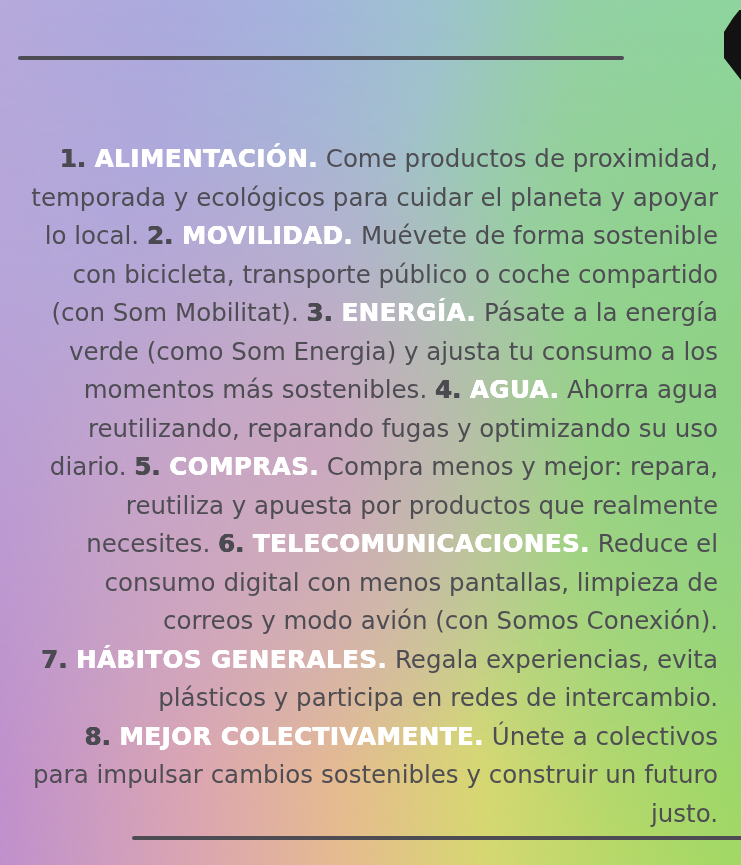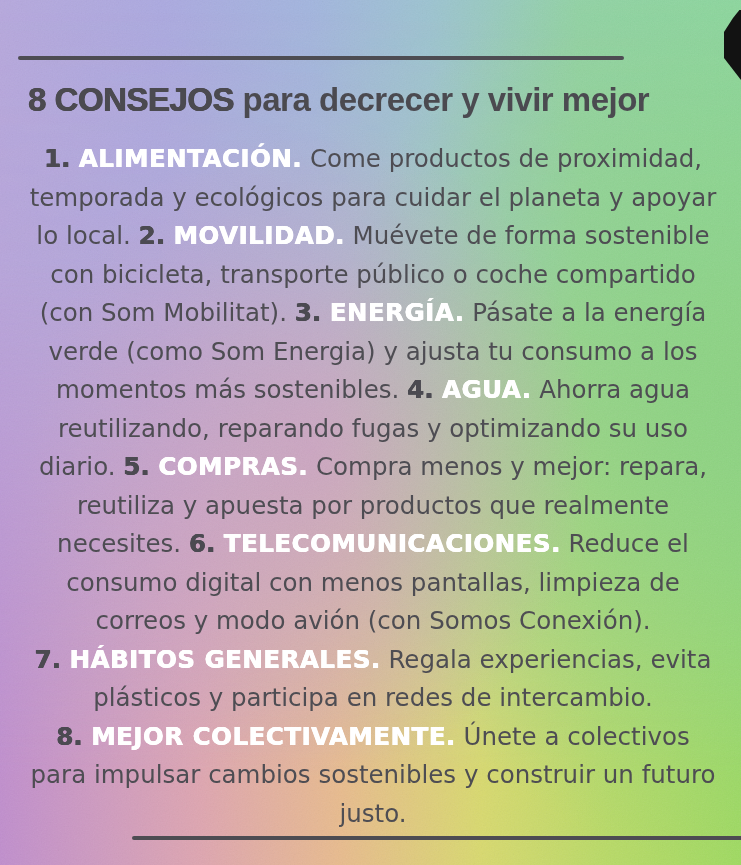--- a/index.html
+++ b/index.html
@@ -25,21 +25,21 @@
     font-size:33px;line-height:36px;font-weight:700;
     color:#4b4a50;letter-spacing:-0.5px;white-space:nowrap;
   }
   .title .t-b{
     font-weight:800;
     text-shadow:0.6px 0 0, -0.3px 0 0;
   }
   .tips{
     position:absolute;left:28px;top:140px;width:690px;margin:0;
     font-size:24.5px;line-height:38.5px;color:#4e4d53;
-    text-align:center;
+    text-align:right;
   }
   .tip-num{
     font-weight:700;color:#4b4a51;
     text-shadow:0.5px 0 0, -0.2px 0 0;
   }
   .tip-head{
     font-weight:700;color:#ffffff;letter-spacing:0.5px;
     text-shadow:0.5px 0 0, -0.2px 0 0;
   }
   .tip-text{font-weight:400;}
@@ -96,22 +96,18 @@
     <rect width="741" height="865" fill="url(#gPink)"></rect>
     <rect width="741" height="865" filter="url(#grain)" opacity="0.10"></rect>
   </svg>
 
   <svg class="corner-mark" width="20" height="72" viewBox="0 0 20 72">
     <polygon points="20,-2 12,8 3,22 3,48 20,70" fill="#121212"></polygon>
   </svg>
 
   <div class="top-rule"></div>
 
-  <h1 class="title">
-    <span class="t-b">8 CONSEJOS</span>
-    <span class="t-r">para decrecer y vivir mejor</span>
-  </h1>
 
   <p class="tips"><span class="tip-num">1.&nbsp;</span><span class="tip-head">ALIMENTACIÓN.</span><span class="tip-text"> Come productos de proximidad, temporada y ecológicos para cuidar el planeta y apoyar lo local. </span><span class="tip-num">2.&nbsp;</span><span class="tip-head">MOVILIDAD.</span><span class="tip-text"> Muévete de forma sostenible con bicicleta, transporte público o coche compartido (con Som Mobilitat). </span><span class="tip-num">3.&nbsp;</span><span class="tip-head">ENERGÍA.</span><span class="tip-text"> Pásate a la energía verde (como Som Energia) y ajusta tu consumo a los momentos más sostenibles. </span><span class="tip-num">4.&nbsp;</span><span class="tip-head">AGUA.</span><span class="tip-text"> Ahorra agua reutilizando, reparando fugas y optimizando su uso diario. </span><span class="tip-num">5.&nbsp;</span><span class="tip-head">COMPRAS.</span><span class="tip-text"> Compra menos y mejor: repara, reutiliza y apuesta por productos que realmente necesites. </span><span class="tip-num">6.&nbsp;</span><span class="tip-head">TELECOMUNICACIONES.</span><span class="tip-text"> Reduce el consumo digital con menos pantallas, limpieza de correos y modo avión (con Somos Conexión). </span><span class="tip-num">7.&nbsp;</span><span class="tip-head">HÁBITOS GENERALES.</span><span class="tip-text"> Regala experiencias, evita plásticos y participa en redes de intercambio. </span><span class="tip-num">8.&nbsp;</span><span class="tip-head">MEJOR COLECTIVAMENTE.</span><span class="tip-text"> Únete a colectivos para impulsar cambios sostenibles y construir un futuro justo. </span></p>
 
   <div class="bottom-rule"></div>
 
 </div>
 
 </body></html>

